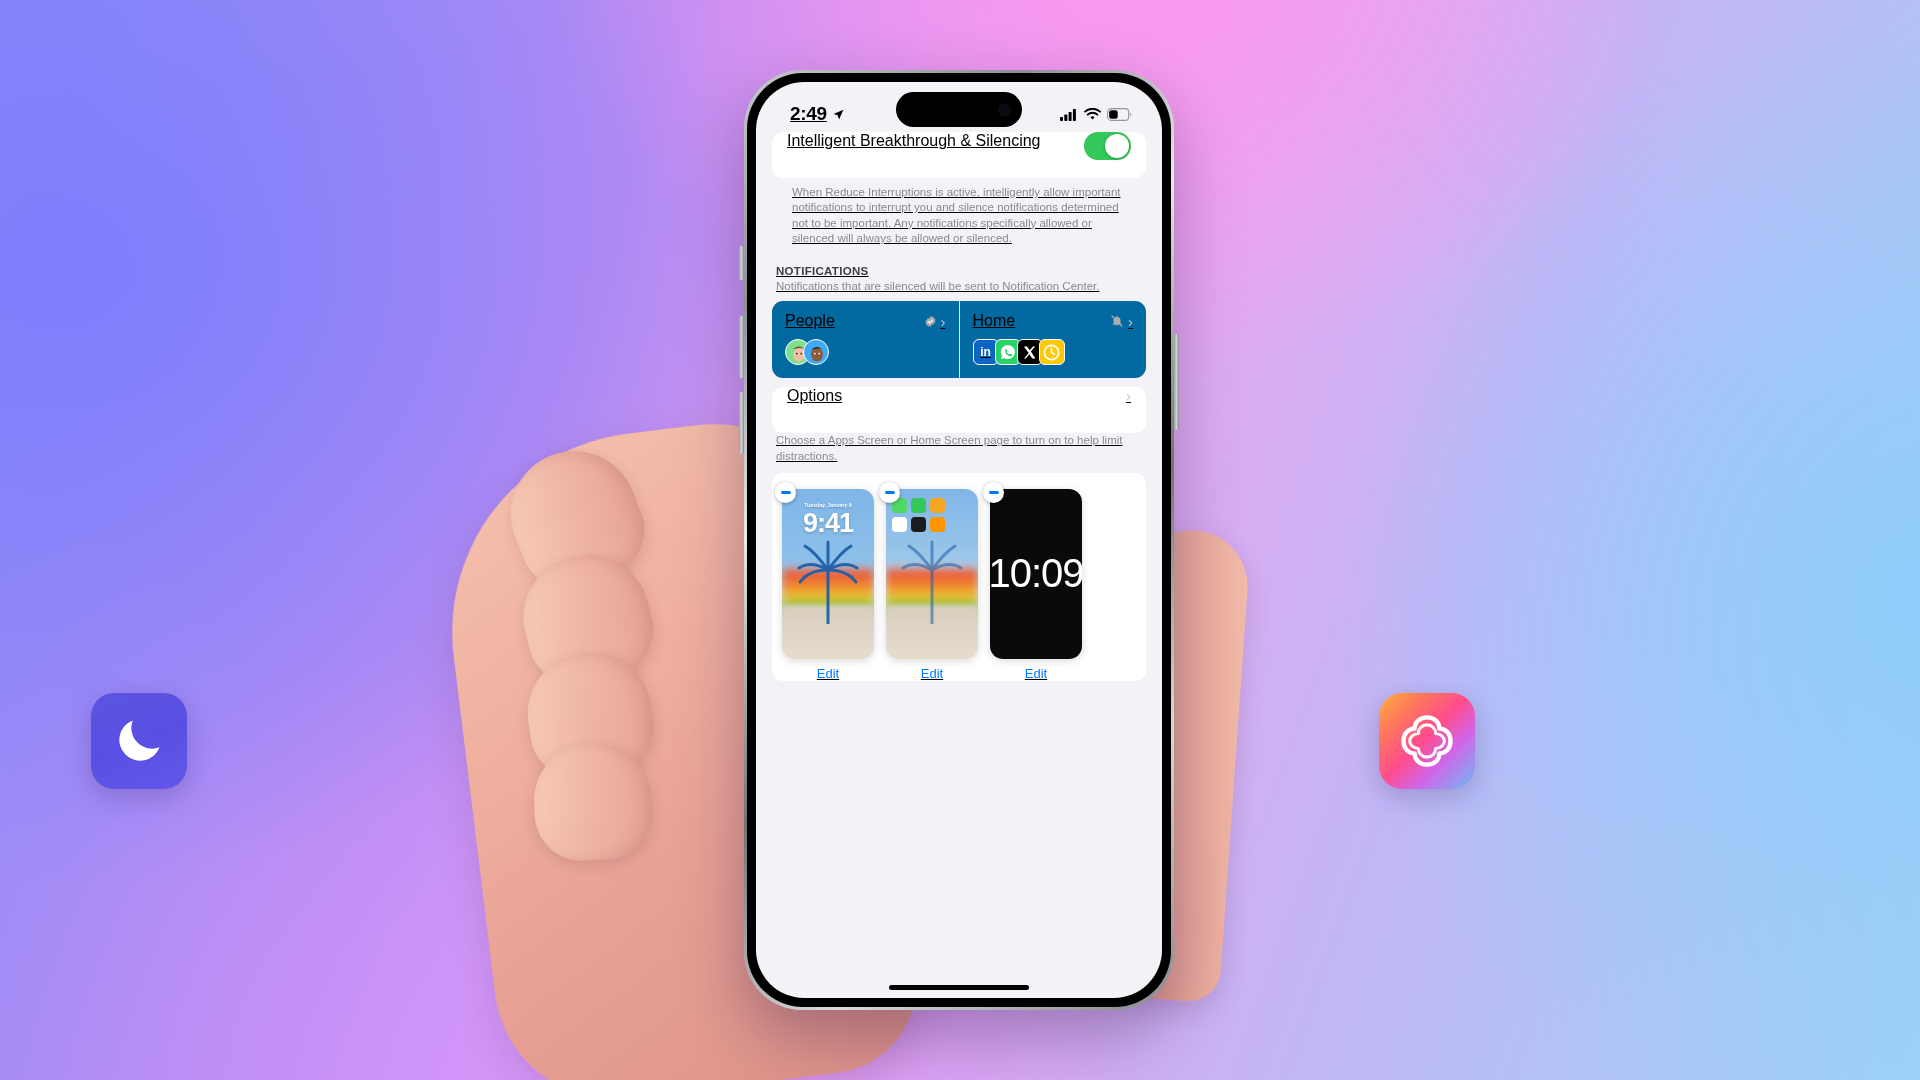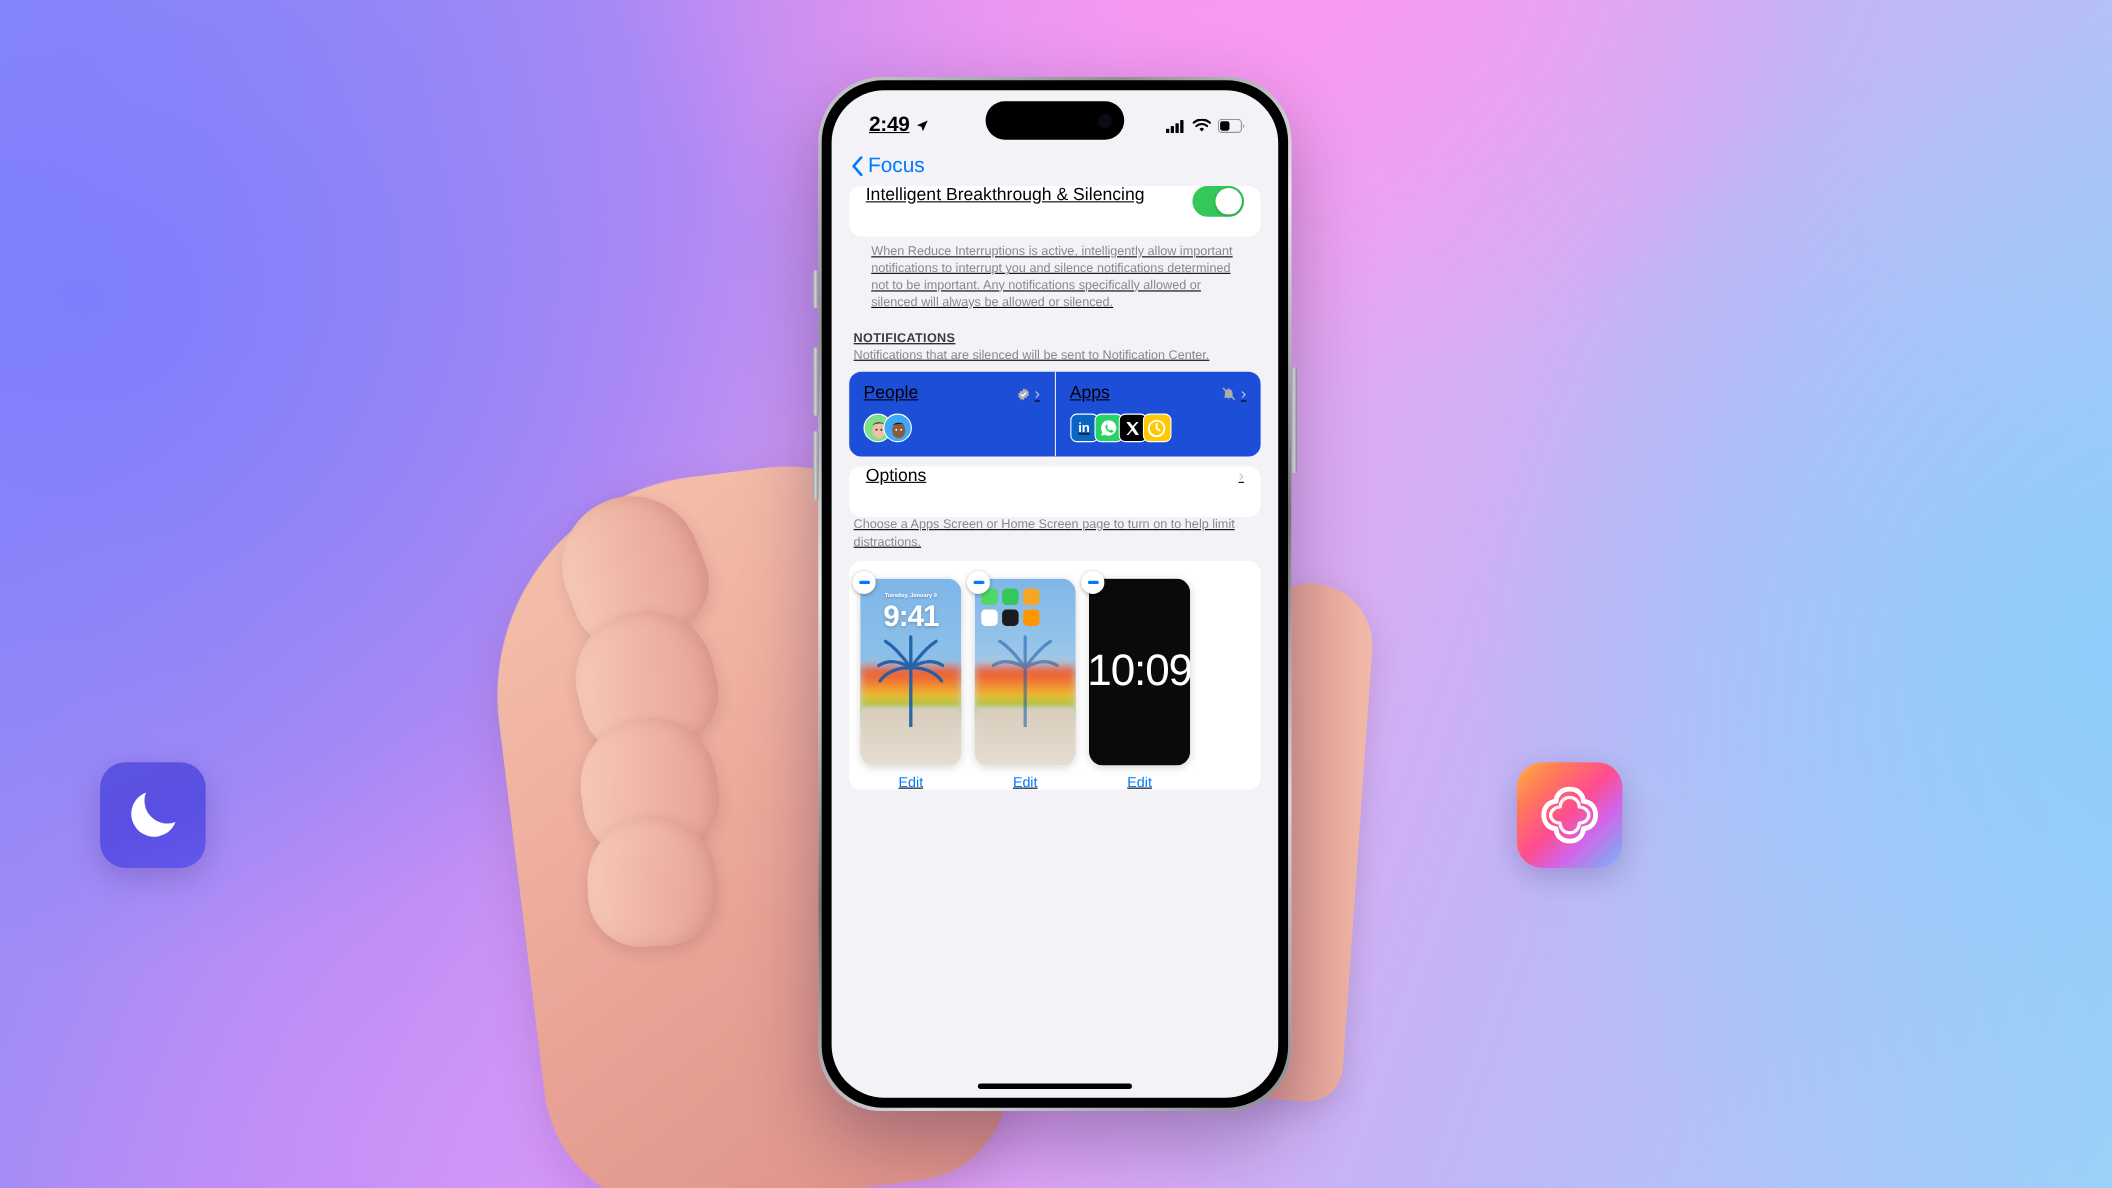--- a/index.html
+++ b/index.html
@@ -110,21 +110,21 @@
                  padding:19px 20px 2px; }
   .section-sub { font-size:11.5px; line-height:1.33; color:#8a8a8e; padding:0 20px 7px; }
 
   
   .toggle { width:47px; height:28px; border-radius:16px; background:#34c759;
             position:relative; flex:none; cursor:pointer; }
   .toggle-knob { position:absolute; right:2px; top:2px; width:24px; height:24px;
                  border-radius:50%; background:#fff; box-shadow:0 1px 3px rgba(0,0,0,0.25); }
 
   
-  #split-card { display:flex; background:#1d4ed8; border-radius:11px; overflow:hidden; }
+  #split-card { display:flex; background:#0369a1; border-radius:11px; overflow:hidden; }
   .half { flex:1; padding:11px 13px 13px; }
   .half + .half { border-left:1px solid #e5e5ea; }
   .half-top { display:flex; align-items:center; justify-content:space-between; }
   .half-title { font-size:16px; color:#000; }
   .half-meta { display:flex; align-items:center; gap:4px; color:#aeaeb2; }
   .avatars { display:flex; margin-top:9px; }
   .avatar { width:26px; height:26px; border-radius:50%; border:1.5px solid #fff;
             position:relative; overflow:hidden; }
   .avatar + .avatar { margin-left:-8px; }
   .appicons { display:flex; margin-top:9px; }
@@ -243,28 +243,20 @@
           <svg width="25" height="13" viewBox="0 0 25 13">
             <rect x="0.6" y="0.6" width="21" height="11.8" rx="3.4" fill="none" stroke="#000" stroke-opacity="0.38" stroke-width="1.1"></rect>
             <rect x="2.2" y="2.2" width="8.5" height="8.6" rx="2.1" fill="#000"></rect>
             <path d="M23.2 4.4 a2.6 2.6 0 0 1 0 4.2 Z" fill="#000" fill-opacity="0.38"></path>
           </svg>
         </div>
       </div>
 
       <div id="content">
 
-        <div id="navbar">
-          <span id="back-button">
-            <svg width="11" height="18" viewBox="0 0 11 18">
-              <path d="M9 1 L2 9 L9 17" stroke="#007aff" stroke-width="2.3" fill="none" stroke-linecap="round" stroke-linejoin="round"></path>
-            </svg>
-            <span>Focus</span>
-          </span>
-        </div>
 
 
         <div class="group">
           <div class="card">
             <div class="row">
               <span class="row-label">Intelligent Breakthrough &amp; Silencing</span>
               <span class="toggle">
                 <span class="toggle-knob"></span>
               </span>
             </div>
@@ -305,21 +297,21 @@
                     <path d="M6.8 9.8 Q13 4.2 19.2 9.8 Q16.8 8 13 8.4 Q9.2 8.8 6.8 9.8z" fill="#241a14"></path>
                     <circle cx="10.8" cy="13.6" r="0.9" fill="#fff"></circle>
                     <circle cx="15.2" cy="13.6" r="0.9" fill="#fff"></circle>
                   </svg>
                 </span>
               </div>
             </div>
 
             <div class="half">
               <div class="half-top">
-                <span class="half-title">Apps</span>
+                <span class="half-title">Home</span>
                 <span class="half-meta">
                   <svg width="14" height="14" viewBox="0 0 24 24">
                     <path d="M18 16v-5a6 6 0 0 0-5-5.9V4a1 1 0 0 0-2 0v1.1A6 6 0 0 0 6 11v5l-2 2.3h16z" fill="#aeaeb2"></path>
                     <path d="M10.2 19.5a2 2 0 0 0 3.6 0z" fill="#aeaeb2"></path>
                     <path d="M3.5 3.5 L20.5 20.5" stroke="#aeaeb2" stroke-width="2.2" stroke-linecap="round"></path>
                   </svg>
                   <span class="chev">›</span>
                 </span>
               </div>
               <div class="appicons">

